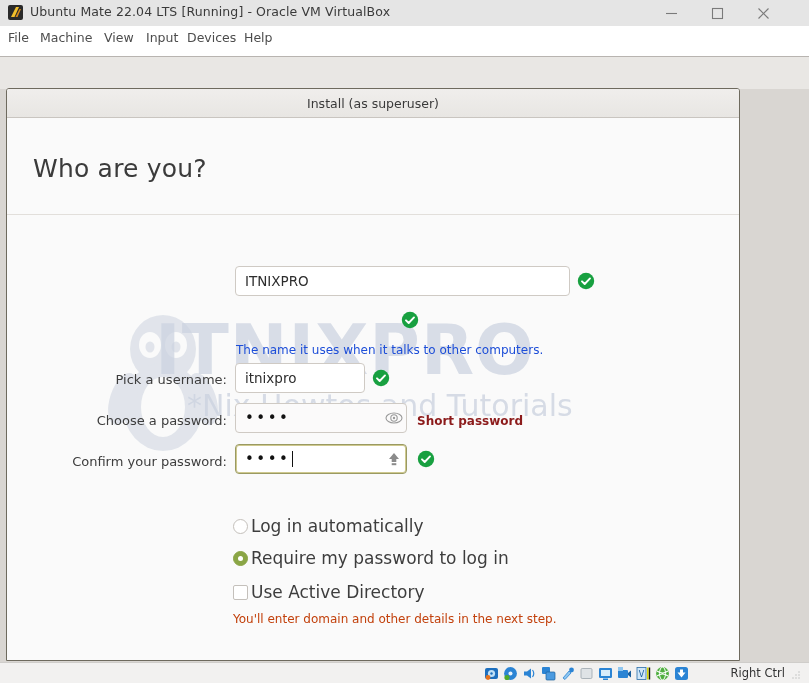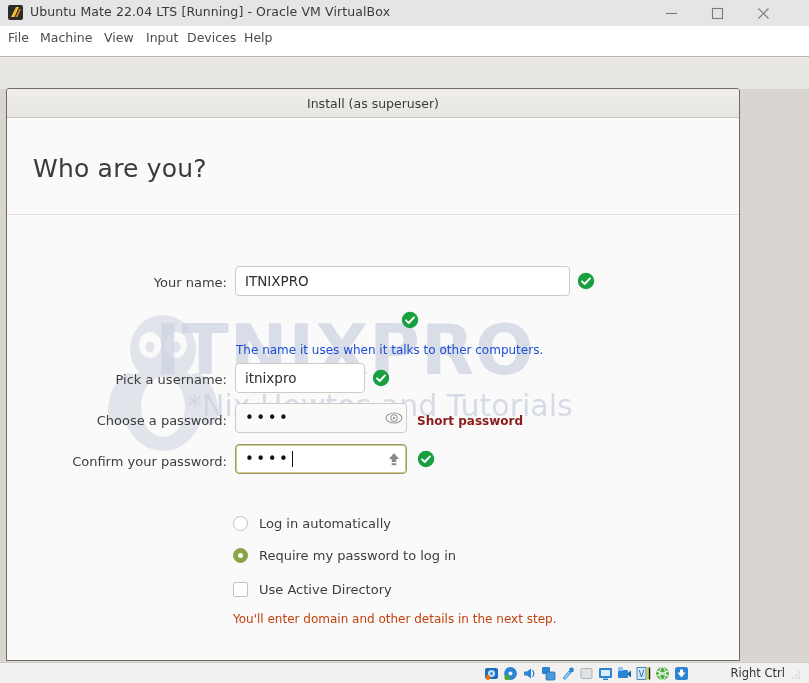--- a/index.html
+++ b/index.html
@@ -151,21 +151,21 @@
     content: ""; position: absolute;
     left: 4px; top: 4px; width: 5px; height: 5px;
     border-radius: 50%; background: #ffffff;
   }
   .chk {
     width: 15px; height: 15px; border-radius: 2px;
     border: 1.5px solid #c4c0bb; background: #ffffff;
     flex: 0 0 auto;
   }
   .opt-label {
-    margin-left: 11px; font-size: 13px; color: #3d3d3d; white-space: nowrap;
+    margin-left: 3px; font-size: 17px; color: #3d3d3d; white-space: nowrap;
   }
   .subnote {
     position: absolute; font-size: 12px; color: #c2410c; white-space: nowrap;
   }
 
   
   .statusbar {
     position: absolute; left: 0; top: 662px; width: 809px; height: 21px;
     background: #f2f1f0;
     border-top: 1px solid #cfcdca;
@@ -254,21 +254,20 @@
           </span>
           <div class="wm-text">ITNIXPRO</div>
           <div class="wm-sub">*Nix Howtos and Tutorials</div>
         </div>
 
         <div class="heading">Who are you?</div>
         <div class="hr-under-heading"></div>
 
         <div class="form">
 
-          <div class="lbl" style="left:0px; top:157px;">Your name:</div>
           <div class="fld" style="left:228px; top:148px; width:335px;">ITNIXPRO</div>
           <span class="check" style="left:570px; top:154px;">
             <svg width="18" height="18" viewBox="0 0 18 18">
               <circle cx="9" cy="9" r="8.2" fill="#18a040"></circle>
               <path d="M5 9.3 L7.7 12 L13 6.4" fill="none" stroke="#ffffff" stroke-width="1.9" stroke-linecap="round" stroke-linejoin="round"></path>
             </svg>
           </span>
 
           <span class="check" style="left:394px; top:193px;">
             <svg width="18" height="18" viewBox="0 0 18 18">

